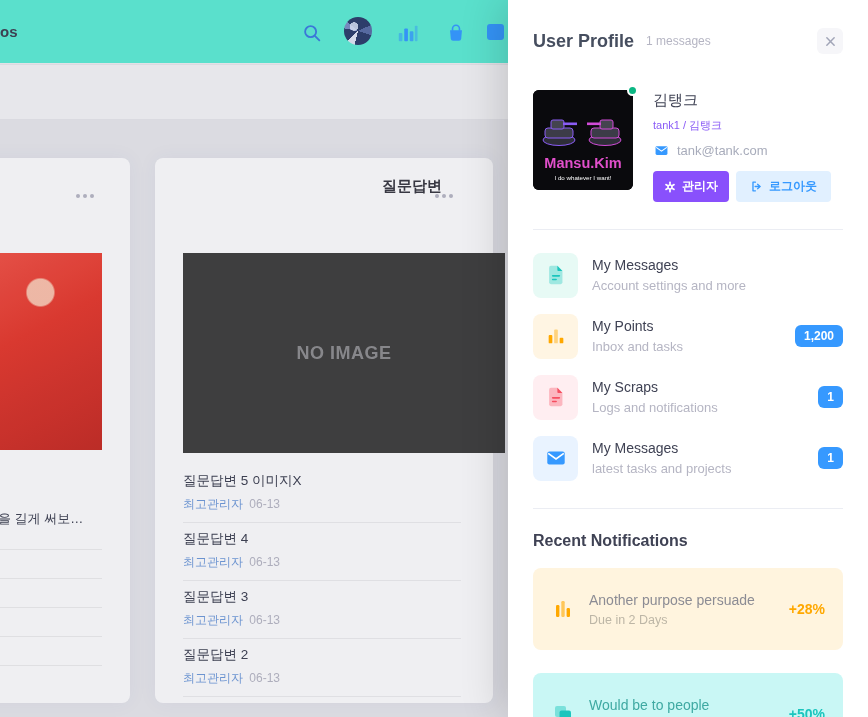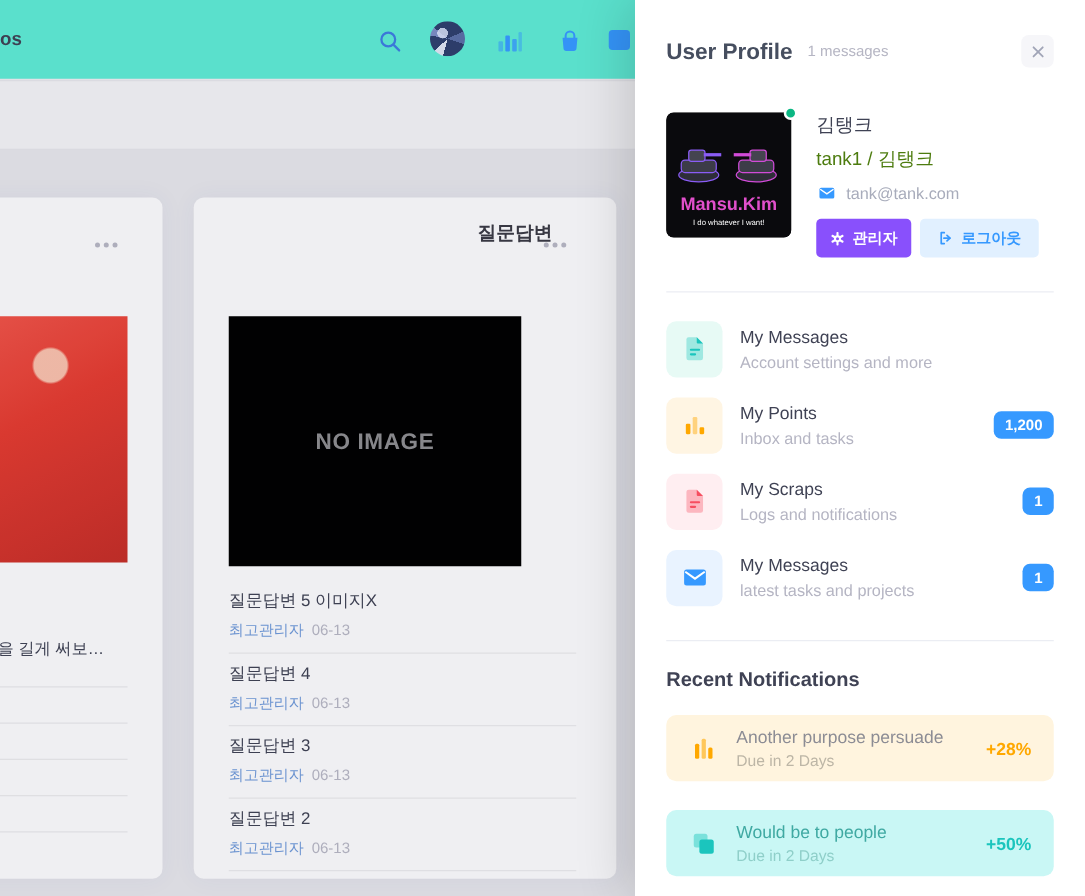--- a/index.html
+++ b/index.html
@@ -30,21 +30,21 @@
   .qna-dots { left:276px; top:32px; }
 
   .photo { position:absolute; left:0; top:95px; width:162px; height:197px;
     background:
       radial-gradient(circle at 62% 20%, rgba(249,205,184,.9) 0 7%, transparent 8%),
       linear-gradient(152deg, #f25a4e 0%, #e23b31 45%, #c32e27 100%); }
   .lc-item { position:absolute; left:58px; top:352px; width:110px; font-size:13px; color:#3f4254; white-space:nowrap; overflow:hidden; cursor:pointer; }
   .lc-line { position:absolute; left:58px; width:104px; border-top:1px solid #e8e8eb; }
 
   .qna-title { position:absolute; left:227px; top:19px; font-size:15px; font-weight:600; color:#3a3a44; }
-  .no-image { position:absolute; left:28px; top:95px; width:234px; height:200px; background:#000000; display:flex; align-items:center; justify-content:center; }
+  .no-image { position:absolute; left:28px; top:95px; width:322px; height:200px; background:#404040; display:flex; align-items:center; justify-content:center; }
   .no-image span { font-size:18px; font-weight:700; color:#8d8d90; letter-spacing:.5px; }
   .qna-list { position:absolute; left:28px; top:307px; width:278px; }
   .qna-item { padding:7px 0 9px; cursor:pointer; }
   .qi-title { font-size:13.5px; color:#3f4254; }
   .qi-meta { margin-top:6px; font-size:12px; }
   .qi-author { color:#6f99d8; cursor:pointer; }
   .qi-date { color:#b5b5c3; margin-left:3px; }
   .qna-div { border:0; border-top:1px solid #e9e9ec; }
 
   .dim { position:absolute; left:0; top:0; bottom:0; width:508px; background:rgba(25,25,45,.045); cursor:pointer; }
@@ -55,21 +55,21 @@
   .p-title { font-size:18px; font-weight:600; color:#464e5f; }
   .p-sub { font-size:12px; color:#b5b5c3; margin-left:12px; }
   .p-close { margin-left:auto; width:26px; height:26px; border:0; border-radius:6px; background:#f6f6f9; display:flex; align-items:center; justify-content:center; cursor:pointer; }
 
   .profile { display:flex; margin-top:36px; }
   .avatar-wrap { position:relative; width:100px; height:109px; flex:none; }
   .avatar { width:100px; height:100px; border-radius:6px; overflow:hidden; background:#000; cursor:pointer; }
   .online-dot { position:absolute; top:-5px; right:-5px; width:11px; height:11px; border-radius:50%; background:#0BB783; border:2px solid #fff; }
   .p-info { margin-left:20px; padding-top:1px; }
   .p-name { font-size:15px; font-weight:500; color:#3f4254;font-family:Liberation Serif, serif; }
-  .p-handle { margin-top:8px; font-size:15px; color:#4d7c0f; }
+  .p-handle { margin-top:8px; font-size:11px; color:#8b5cf6; }
   .p-email { margin-top:10px; display:flex; align-items:center; font-size:13px; color:#a8acbb; }
   .p-email svg { margin-right:7px; }
   .p-email span { cursor:pointer; }
   .p-actions { margin-top:13px; display:flex; }
   .btn-admin, .btn-logout { display:flex; align-items:center; gap:6px; border:0; border-radius:4px; font-size:12px; font-weight:600; padding:7px 11px; cursor:pointer; font-family:inherit; }
   .btn-admin { background:#8950FC; color:#fff; }
   .btn-logout { background:#E1F0FF; color:#3699FF; margin-left:7px; padding:7px 14px; }
 
   .sep { border:0; border-top:1px solid #ebedf3; margin-top:27px; }
 
@@ -79,21 +79,21 @@
   .mi-teal   { background:#e7faf5; color:#1BC5BD; }
   .mi-orange { background:#fff5e3; color:#FFA800; }
   .mi-red    { background:#ffeef1; color:#F64E60; }
   .mi-blue   { background:#e9f3ff; color:#3699FF; }
   .mi-text { margin-left:14px; }
   .mi-title { font-size:14px; font-weight:500; color:#3f4254; }
   .mi-sub { margin-top:5px; font-size:13px; color:#b5b5c3; }
   .mi-badge { margin-left:auto; background:#3699FF; color:#fff; font-size:12px; font-weight:700; border-radius:6px; padding:4px 9px; }
 
   .notif-heading { margin-top:23px; font-size:16px; font-weight:600; color:#3f4254; }
-  .notif-card { display:flex; align-items:center; border-radius:8px; height:53px; padding:0 18px; margin-top:18px; cursor:pointer; }
+  .notif-card { display:flex; align-items:center; border-radius:8px; height:82px; padding:0 18px; margin-top:18px; cursor:pointer; }
   .notif-card.warn { background:#FFF4DE; }
   .notif-card.success { background:#C9F7F5; margin-top:23px; }
   .nc-text { margin-left:14px; }
   .nc-title { font-size:14px; font-weight:500; }
   .warn .nc-title { color:#8c8c94; }
   .success .nc-title { color:#3fa9a2; }
   .nc-sub { margin-top:5px; font-size:12.5px; }
   .warn .nc-sub { color:#bdb6a6; }
   .success .nc-sub { color:#8fcfc9; }
   .nc-delta { margin-left:auto; font-size:14px; font-weight:700; }

